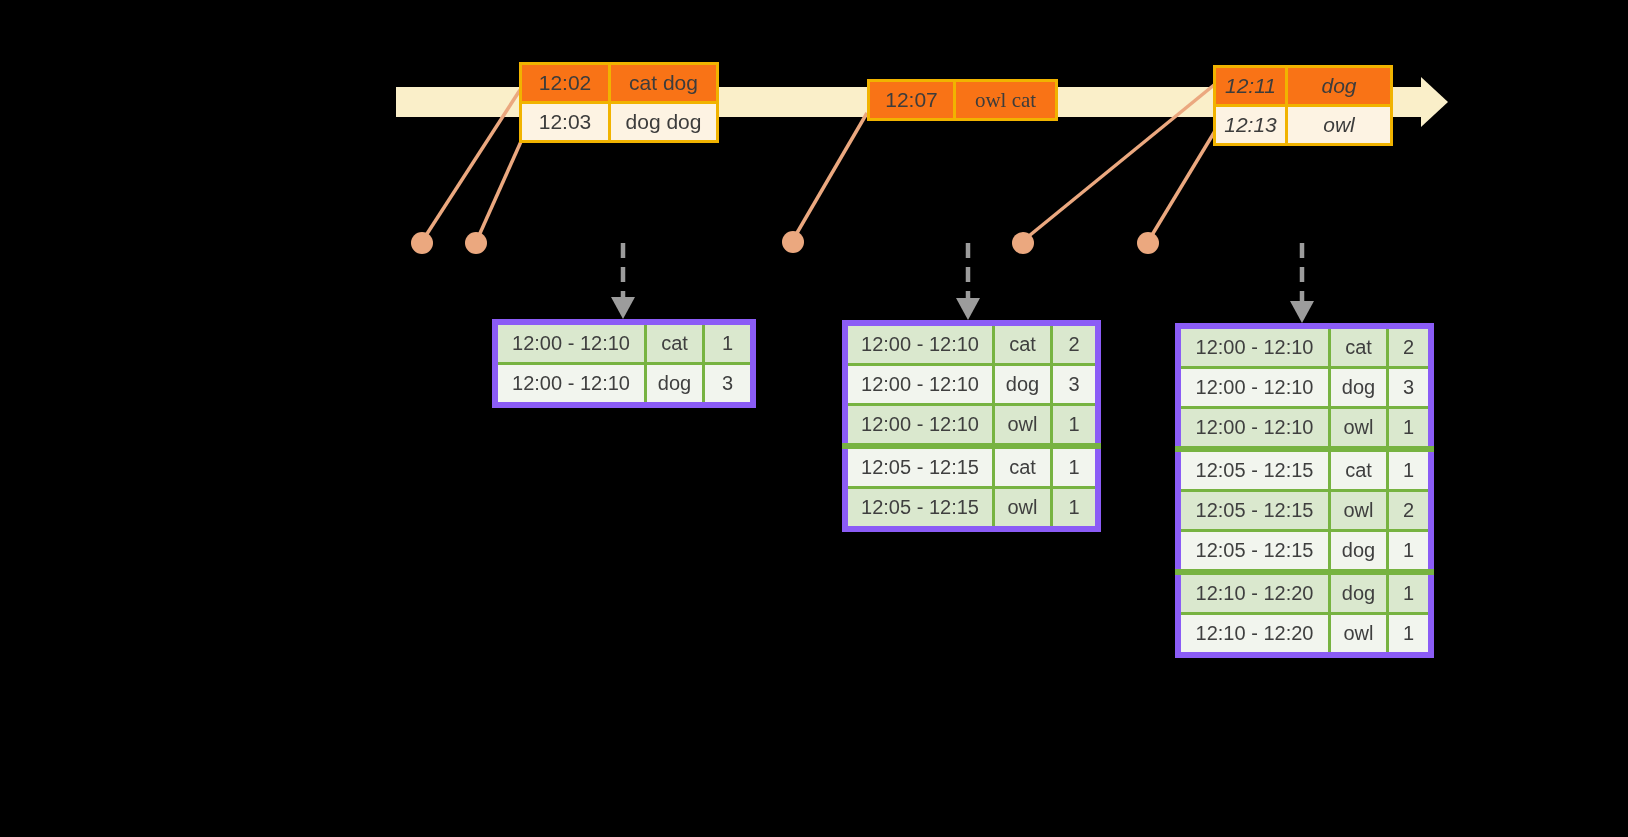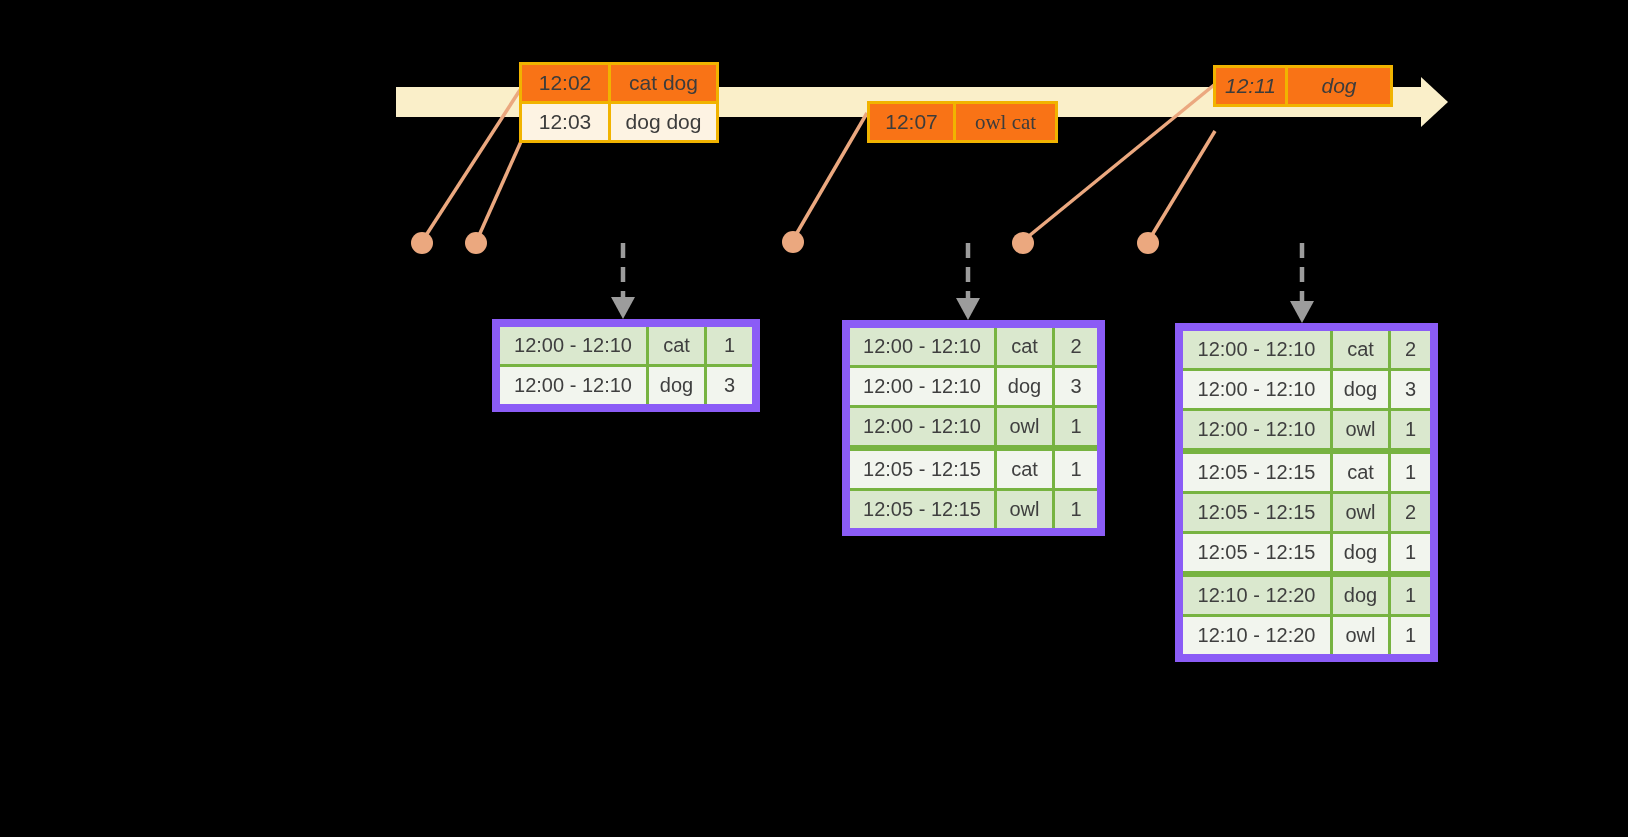--- a/index.html
+++ b/index.html
@@ -19,28 +19,28 @@
   
   table.evt{
     position:absolute;border-collapse:collapse;table-layout:fixed;
     font-size:21px;color:#3C3C3C;z-index:3;
   }
   table.evt td{border:3px solid #F1B300;text-align:center;vertical-align:middle;height:36px;padding:0;}
   .evt .peach{background:#f97316;}
   .evt .cream{background:#FDF3E3;text-align:center;}
   #evt1{left:519px;top:62px;}
   #evt1 .c-time{width:86px;} #evt1 .c-words{width:105px;}
-  #evt2{left:867px;top:101px;}
+  #evt2{left:867px;top:79px;}
   #evt2 .c-time{width:83px;} #evt2 .c-words{width:99px;font-family:Liberation Serif, serif;}
   #evt3{left:1213px;top:65px;font-style:italic;}
   #evt3 .c-time{width:69px;} #evt3 .c-words{width:102px;}
   
   table.res{
     position:absolute;border-collapse:collapse;table-layout:fixed;
-    font-size:20px;color:#3F3F3F;z-index:3;border:8px solid #8b5cf6;
+    font-size:20px;color:#3F3F3F;z-index:3;border:6px solid #8b5cf6;
   }
   table.res td{border:3px solid #77B341;text-align:center;vertical-align:middle;height:37px;padding:0;}
   table.res tr.group-start td{border-top:6px solid #77B341;}
   .res .ga{background:#DAE8CE;}
   .res .gb{background:#F2F5EE;}
   #res1{left:492px;top:319px;}
   #res1 .c-win{width:146px;} #res1 .c-word{width:55px;} #res1 .c-cnt{width:45px;}
   #res2{left:842px;top:320px;}
   #res2 .c-win{width:144px;} #res2 .c-word{width:55px;} #res2 .c-cnt{width:42px;}
   #res3{left:1175px;top:323px;}
@@ -102,20 +102,24 @@
     </tr>
   </tbody>
     </table>
 
   <table class="evt" id="evt3">
     <tbody>
         <tr>
       <td class="peach c-time">12:11</td>
       <td class="peach c-words">dog</td>
     </tr>
+    <tr>
+      <td class="cream c-time">12:13</td>
+      <td class="cream c-words">owl</td>
+    </tr>
   </tbody>
     </table>
 
   <table class="res" id="res1">
     <tbody>
         <tr>
       <td class="ga c-win">12:00 - 12:10</td>
       <td class="ga c-word">cat</td>
       <td class="ga c-cnt">1</td>
     </tr>

